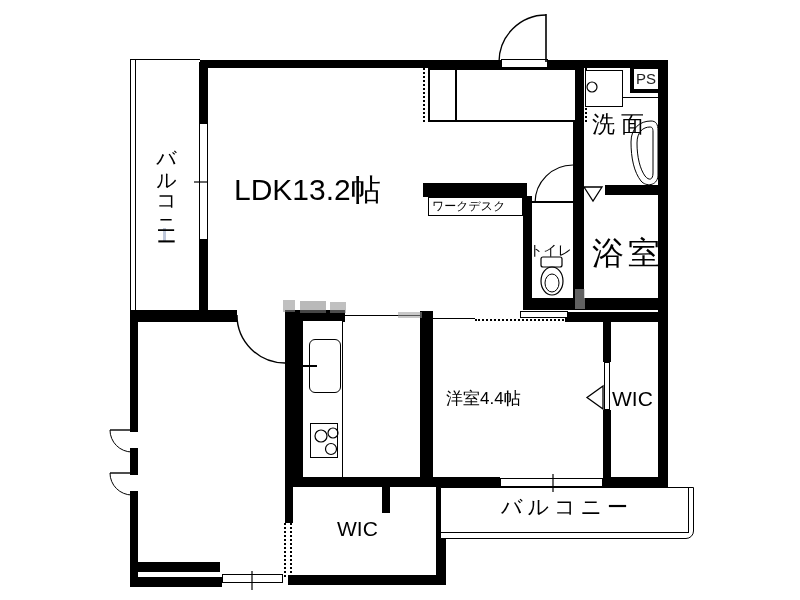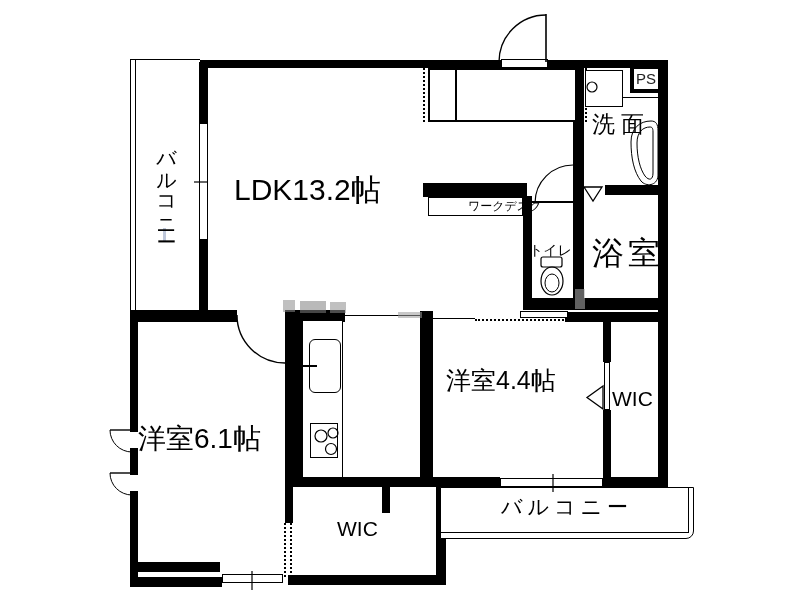--- a/index.html
+++ b/index.html
@@ -128,24 +128,23 @@
 
     <circle cx="592" cy="87" r="5" fill="none" stroke="#000" stroke-width="1.2"></circle>
 
     <line x1="553" y1="474" x2="553" y2="492" stroke="#000" stroke-width="1.2"></line>
     <line x1="194" y1="182" x2="207" y2="182" stroke="#000" stroke-width="1.2"></line>
     <line x1="252" y1="571" x2="252" y2="590" stroke="#000" stroke-width="1.2"></line>
   </svg>
 
   <div class="lbl" style="left:234px;top:174px;font-size:30px;">LDK13.2帖</div>
   <div class="lbl vert" style="left:156px;top:136px;font-size:20px;letter-spacing:1px;">バルコニー</div>
-  <div class="lbl" style="left:138px;top:424px;font-size:28px;">洋室6.1帖</div>
-  <div class="lbl" style="left:446px;top:367px;font-size:25px;">洋室4.4帖</div>
+  <div class="lbl" style="left:446px;top:390px;font-size:17px;">洋室4.4帖</div>
   <div class="lbl" style="left:612px;top:388px;font-size:21px;">WIC</div>
   <div class="lbl" style="left:337px;top:518px;font-size:21px;">WIC</div>
   <div class="lbl" style="left:501px;top:496px;font-size:21px;letter-spacing:5px;">バルコニー</div>
   <div class="lbl" style="left:592px;top:112px;font-size:23px;letter-spacing:6px;">洗面</div>
   <div class="lbl" style="left:592px;top:237px;font-size:32px;letter-spacing:4px;">浴室</div>
   <div class="lbl" style="left:529px;top:243px;font-size:14px;">トイレ</div>
   <div class="lbl" style="left:636px;top:71px;font-size:15px;color:#222;">PS</div>
-  <div class="lbl" style="left:432px;top:200px;font-size:12px;margin-left:36px;">ワークデスク</div>
+  <div class="lbl" style="left:432px;top:200px;font-size:12px;">ワークデスク</div>
 
 </div>
 
 </body></html>

